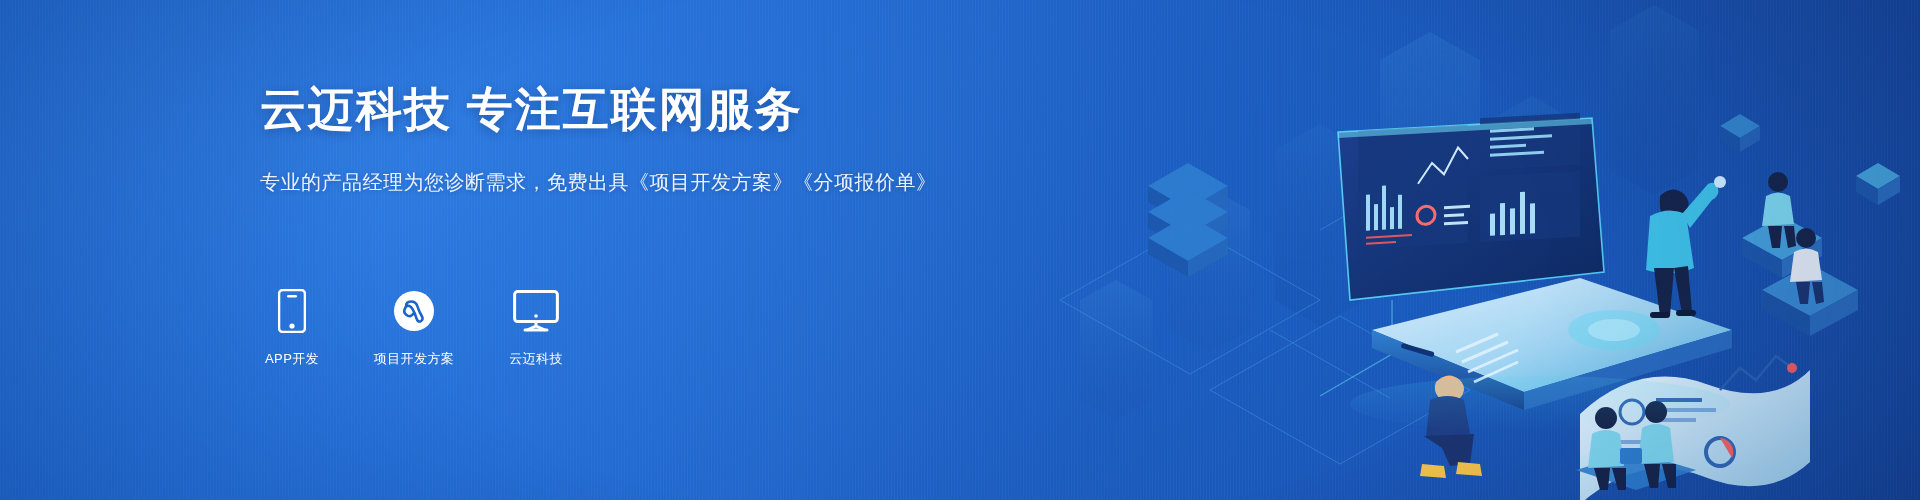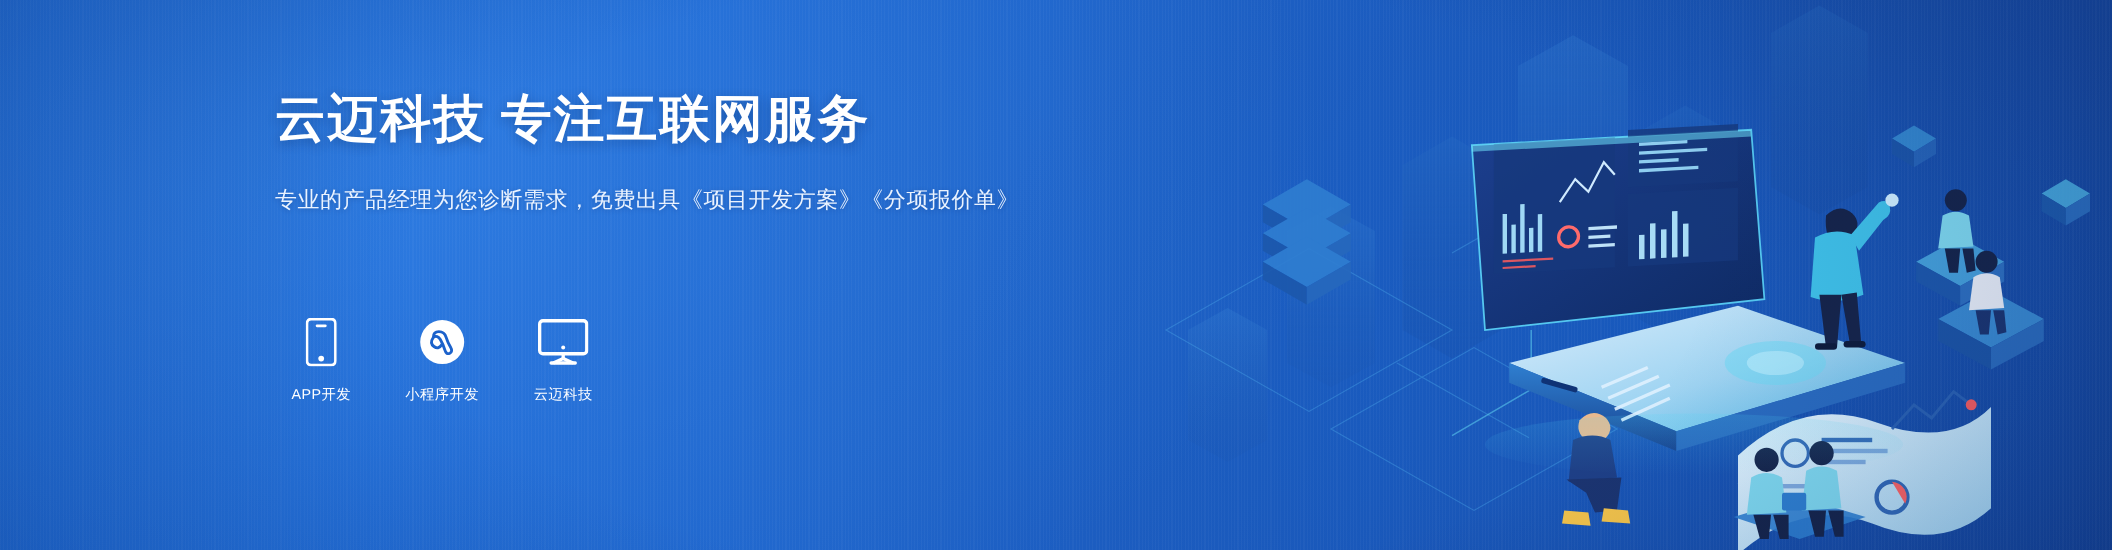--- a/index.html
+++ b/index.html
@@ -20,33 +20,33 @@
     background-image:repeating-linear-gradient(90deg,rgba(255,255,255,.030) 0 1px,rgba(255,255,255,0) 1px 3px);
     pointer-events:none;
   }
   #vign{
     position:absolute;inset:0;
     background:radial-gradient(ellipse 1300px 620px at 50% 50%, rgba(0,0,0,0) 45%, rgba(5,35,90,.30) 100%);
     pointer-events:none;
   }
 
   
-  #copy{position:absolute;left:250px;top:82px;width:840px;font-family:Liberation Serif, serif;}
+  #copy{position:absolute;left:260px;top:82px;width:840px;}
   #title{
     color:#ffffff;font-size:46px;font-weight:bold;letter-spacing:2px;
     line-height:1.18;margin:0 0 30px 0;white-space:nowrap;
     text-shadow:0 2px 10px rgba(0,25,70,.30);
   }
   .sub{
     color:#eaf3ff;font-size:20px;line-height:1.62;margin:0;letter-spacing:.5px;
     white-space:nowrap;text-shadow:0 1px 5px rgba(0,25,70,.25);
   }
 
   
-  #services{position:absolute;left:250px;top:288px;display:flex;align-items:flex-start;gap:26px;}
+  #services{position:absolute;left:250px;top:288px;display:flex;align-items:flex-start;gap:38px;}
   .svc{width:84px;display:flex;flex-direction:column;align-items:center;}
   .svc .ico{height:46px;display:flex;align-items:center;justify-content:center;margin-bottom:16px;}
   .svc .ico svg{display:block;}
   .svc .lbl{color:#ffffff;font-size:13px;white-space:nowrap;letter-spacing:.4px;}
 
   
   #art{position:absolute;right:0;top:0;width:900px;height:500px;}
   #art svg{display:block;}
 </style>
 </head>
@@ -294,21 +294,21 @@
     </div>
 
     <div class="svc">
       <span class="ico">
         <svg width="42" height="42" viewBox="0 0 42 42">
           <circle cx="21" cy="21" r="20" fill="#fff"></circle>
           <path d="M13 16.5 q0 -5 5 -5 q5 0 6.5 5 q1.6 5 4 9 q2.4 4 -0.6 5.6 q-3.2 1.6 -4.6 -3.2 q-1.4 -4.8 -4 -9.2 q-2.6 -4.4 -6.3 -2.2z" fill="none" stroke="#1c62cb" stroke-width="2.6" stroke-linecap="round"></path>
           <path d="M12.5 17.5 q-3 4.5 1 7.5 q4 3 7 -1.5" fill="none" stroke="#1c62cb" stroke-width="2.6" stroke-linecap="round"></path>
         </svg>
       </span>
-      <span class="lbl">小程序开发</span>
+      <span class="lbl">项目开发方案</span>
     </div>
 
 
     <div class="svc">
       <span class="ico">
         <svg width="46" height="42" viewBox="0 0 46 42">
           <rect x="1.6" y="1.6" width="42.8" height="30" rx="3" fill="none" stroke="#fff" stroke-width="3"></rect>
           <circle cx="23" cy="26" r="1.8" fill="#fff"></circle>
           <path d="M23 32 L23 36" stroke="#fff" stroke-width="3"></path>
           <path d="M12 40 L34 40" stroke="#fff" stroke-width="3" stroke-linecap="round"></path>

